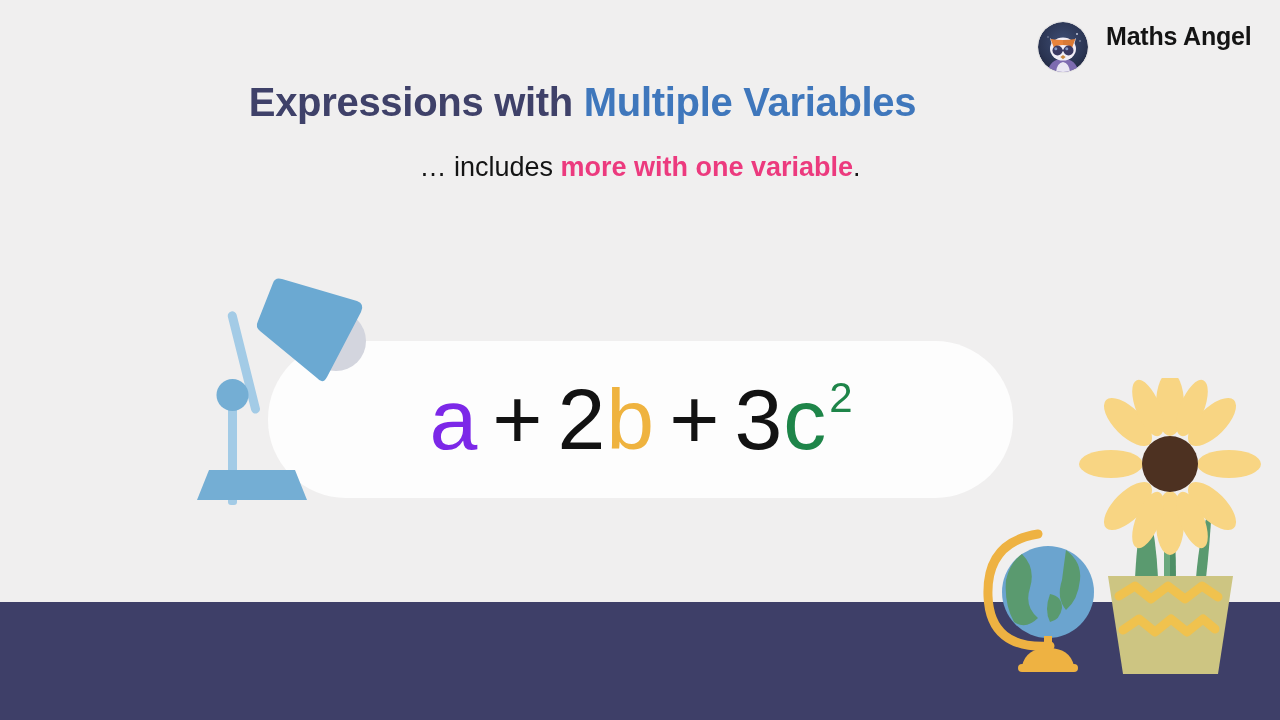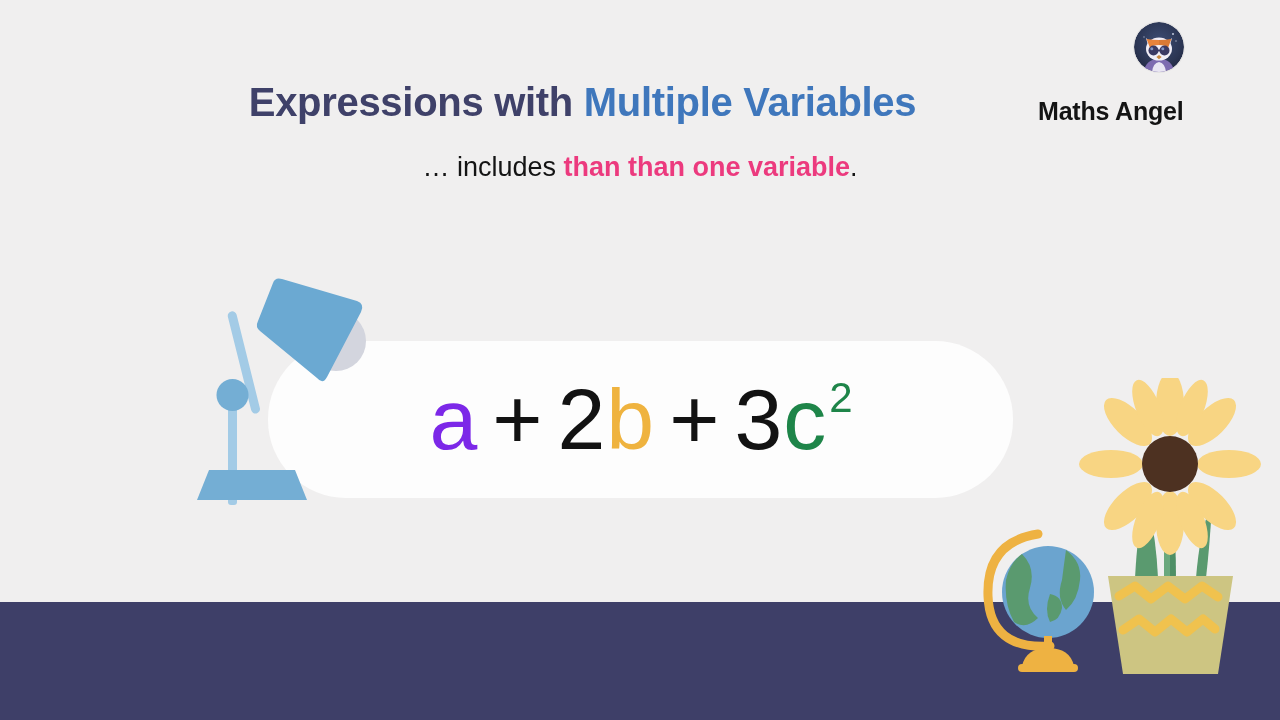--- a/index.html
+++ b/index.html
@@ -30,23 +30,22 @@
     height: 118px;
     background: #3e3f68;
   }
 
   
   .logo-wrap {
     position: absolute;
     top: 22px;
     left: 1038px;
     display: flex;
-    align-items: flex-end;
-    gap: 25px;
-    flex-direction: column;
+    align-items: flex-start;
+    gap: 18px;
   }
   .logo-badge {
     width: 50px;
     height: 50px;
     border-radius: 50%;
     overflow: hidden;
     flex: 0 0 auto;
     box-shadow: 0 0 0 1px rgba(0,0,0,0.05);
   }
   .logo-text {
@@ -173,21 +172,21 @@
       </svg>
     </div>
     <div class="logo-text">Maths Angel</div>
   </div>
 
   <div class="title">
     <span>Expressions with </span><span class="accent">Multiple Variables</span>
   </div>
 
   <div class="subtitle">
-    <span>… includes </span><span class="highlight">than than one variable</span><span>.</span>
+    <span>… includes </span><span class="highlight">more with one variable</span><span>.</span>
   </div>
 
   <div class="expr-card"></div>
 
   <div class="deco lamp">
     <svg width="200" height="245" viewBox="0 0 200 245">
 
       <circle cx="151" cy="76" r="30" fill="#d3d5de"></circle>
 
       <rect x="55" y="45" width="9" height="105" rx="4.5" fill="#a3cbe6" transform="rotate(-14 59 100)"></rect>

